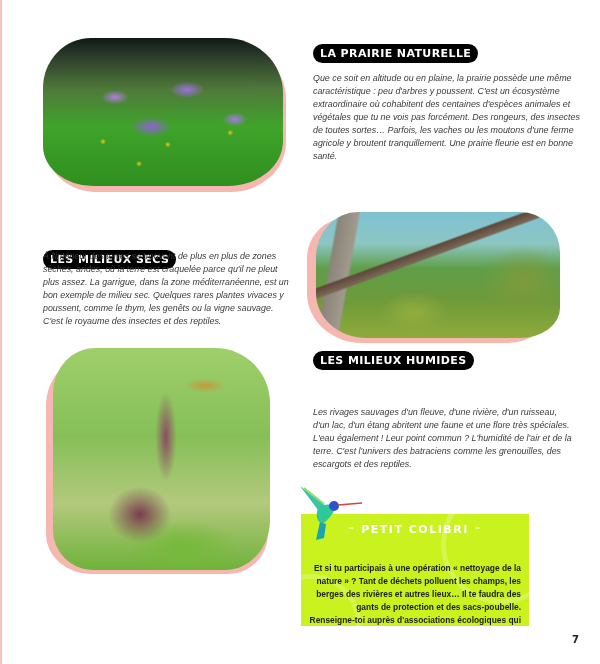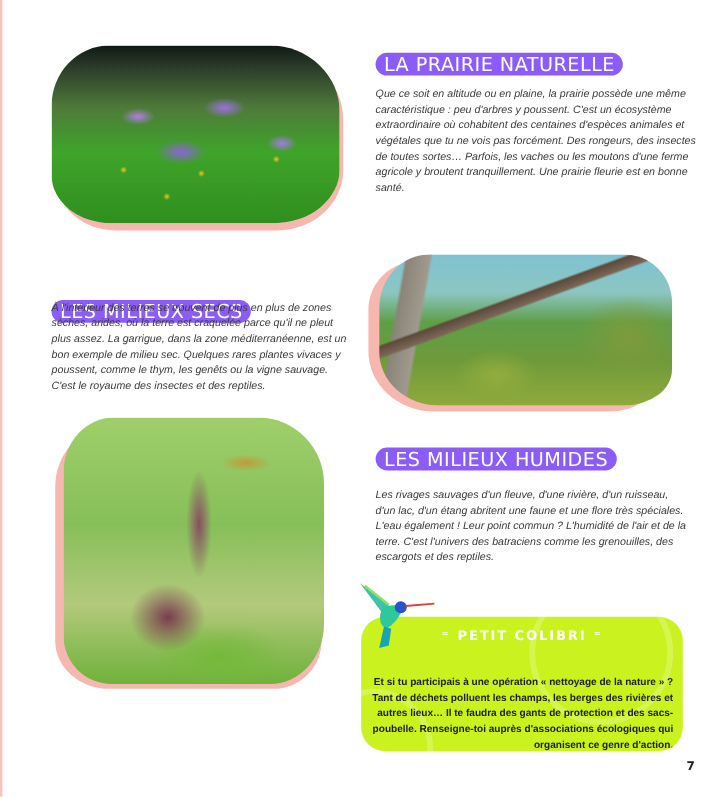--- a/index.html
+++ b/index.html
@@ -6,23 +6,23 @@
   body {
     width: 600px; height: 664px; position: relative; overflow: hidden;
     background: #ffffff;
     font-family: "Liberation Sans", "DejaVu Sans", sans-serif;
     color: #333333;
   }
   .left-edge { position: absolute; left: 0; top: 0; width: 2px; height: 664px; background: #f8c2bd; }
 
   .tag {
     position: absolute; display: inline-block;
-    background: #8b5cf6; color: #ffffff;
-    font-family: "DejaVu Sans", sans-serif; font-weight: normal;
-    font-size: 16px; letter-spacing: 0.4px; text-transform: uppercase;
+    background: #000000; color: #ffffff;
+    font-family: "DejaVu Sans", sans-serif; font-weight: bold;
+    font-size: 11px; letter-spacing: 0.4px; text-transform: uppercase;
     padding: 3px 7px 3px 7px; border-radius: 10px; line-height: 13px;
     white-space: nowrap;
   }
   .body-text {
     position: absolute; font-size: 8.9px; line-height: 13px; color: #3a3a3a;
     font-family: "Liberation Sans", sans-serif;
     font-style: italic;
   }
   .photo-shadow { position: absolute; background: #f6b7b1; }
   .photo { position: absolute; overflow: hidden; }
@@ -58,21 +58,21 @@
   #heron { left: 53px; top: 348px; width: 217px; height: 222px; border-radius: 42px 55px 45px 40px / 45px 55px 50px 40px;
     background:
       radial-gradient(ellipse 30px 10px at 70% 17%, #c29a3a 0%, transparent 70%),
       radial-gradient(ellipse 14px 60px at 52% 40%, #8a4d63 0%, transparent 75%),
       radial-gradient(ellipse 45px 40px at 40% 75%, #7a3d4f 0%, transparent 70%),
       radial-gradient(ellipse 80px 40px at 60% 90%, #74b93a 0%, transparent 70%),
       linear-gradient(180deg, #9fcf6a 0%, #86bf58 40%, #b3c97d 70%, #6fb23a 100%);
   }
 
   
-  #callout { position: absolute; left: 301px; top: 514px; width: 268px; height: 112px; background: #c9f21e; border-radius: 20px; overflow: hidden; }
+  #callout { position: absolute; left: 301px; top: 514px; width: 228px; height: 112px; background: #c9f21e; border-radius: 0; overflow: hidden; }
   #callout .deco { position: absolute; border: 5px solid rgba(255,255,255,0.22); border-radius: 50%; }
   #callout-title {
     position: absolute; left: 0; width: 100%; top: 9px; text-align: center;
     font-family: "DejaVu Sans", sans-serif; font-weight: bold; color: #ffffff;
     font-size: 11px; letter-spacing: 1.5px; text-transform: uppercase;
   }
   .spark { display: inline-block; color: #ffffff; font-weight: bold; margin: 0 6px; font-size: 11px; }
   #callout-text {
     position: absolute; left: 8px; right: 8px; top: 48px; text-align: right;
     font-family: "Liberation Sans", sans-serif; font-weight: bold; color: #1d1d1d;
@@ -93,21 +93,21 @@
 <span class="tag" style="left:313px; top:44px;">La prairie naturelle</span>
 <div class="body-text" style="left:313px; top:72px; width:268px;">Que ce soit en altitude ou en plaine, la prairie possède une même caractéristique : peu d'arbres y poussent. C'est un écosystème extraordinaire où cohabitent des centaines d'espèces animales et végétales que tu ne vois pas forcément. Des rongeurs, des insectes de toutes sortes… Parfois, les vaches ou les moutons d'une ferme agricole y broutent tranquillement. Une prairie fleurie est en bonne santé.</div>
 
 <span class="tag" style="left:43px; top:207px;margin-top:43px;">Les milieux secs</span>
 <div class="body-text" style="left:43px; top:250px; width:250px;">À l'intérieur des terres se trouvent de plus en plus de zones sèches, arides, où la terre est craquelée parce qu'il ne pleut plus assez. La garrigue, dans la zone méditerranéenne, est un bon exemple de milieu sec. Quelques rares plantes vivaces y poussent, comme le thym, les genêts ou la vigne sauvage. C'est le royaume des insectes et des reptiles.</div>
 <div class="photo-shadow" id="forest-shadow"></div>
 <div class="photo" id="forest"></div>
 
 <div class="photo-shadow" id="heron-shadow"></div>
 <div class="photo" id="heron"></div>
-<span class="tag" style="left:313px; top:373px;text-align:right;">Les milieux humides</span>
+<span class="tag" style="left:313px; top:351px;text-align:right;">Les milieux humides</span>
 <div class="body-text" style="left:313px; top:406px; width:260px;">Les rivages sauvages d'un fleuve, d'une rivière, d'un ruisseau, d'un lac, d'un étang abritent une faune et une flore très spéciales. L'eau également ! Leur point commun ? L'humidité de l'air et de la terre. C'est l'univers des batraciens comme les grenouilles, des escargots et des reptiles.</div>
 
 <div id="callout">
   <div class="deco" style="left:140px; top:-30px; width:110px; height:110px;"></div>
   <div class="deco" style="left:-40px; top:60px; width:90px; height:90px;"></div>
   <div id="callout-title">
     <span class="spark">⁼</span><span>Petit colibri</span><span class="spark">⁼</span>
   </div>
   <div id="callout-text">Et si tu participais à une opération « nettoyage de la nature » ? Tant de déchets polluent les champs, les berges des rivières et autres lieux… Il te faudra des gants de protection et des sacs-poubelle. Renseigne-toi auprès d'associations écologiques qui organisent ce genre d'action.</div>
 </div>

